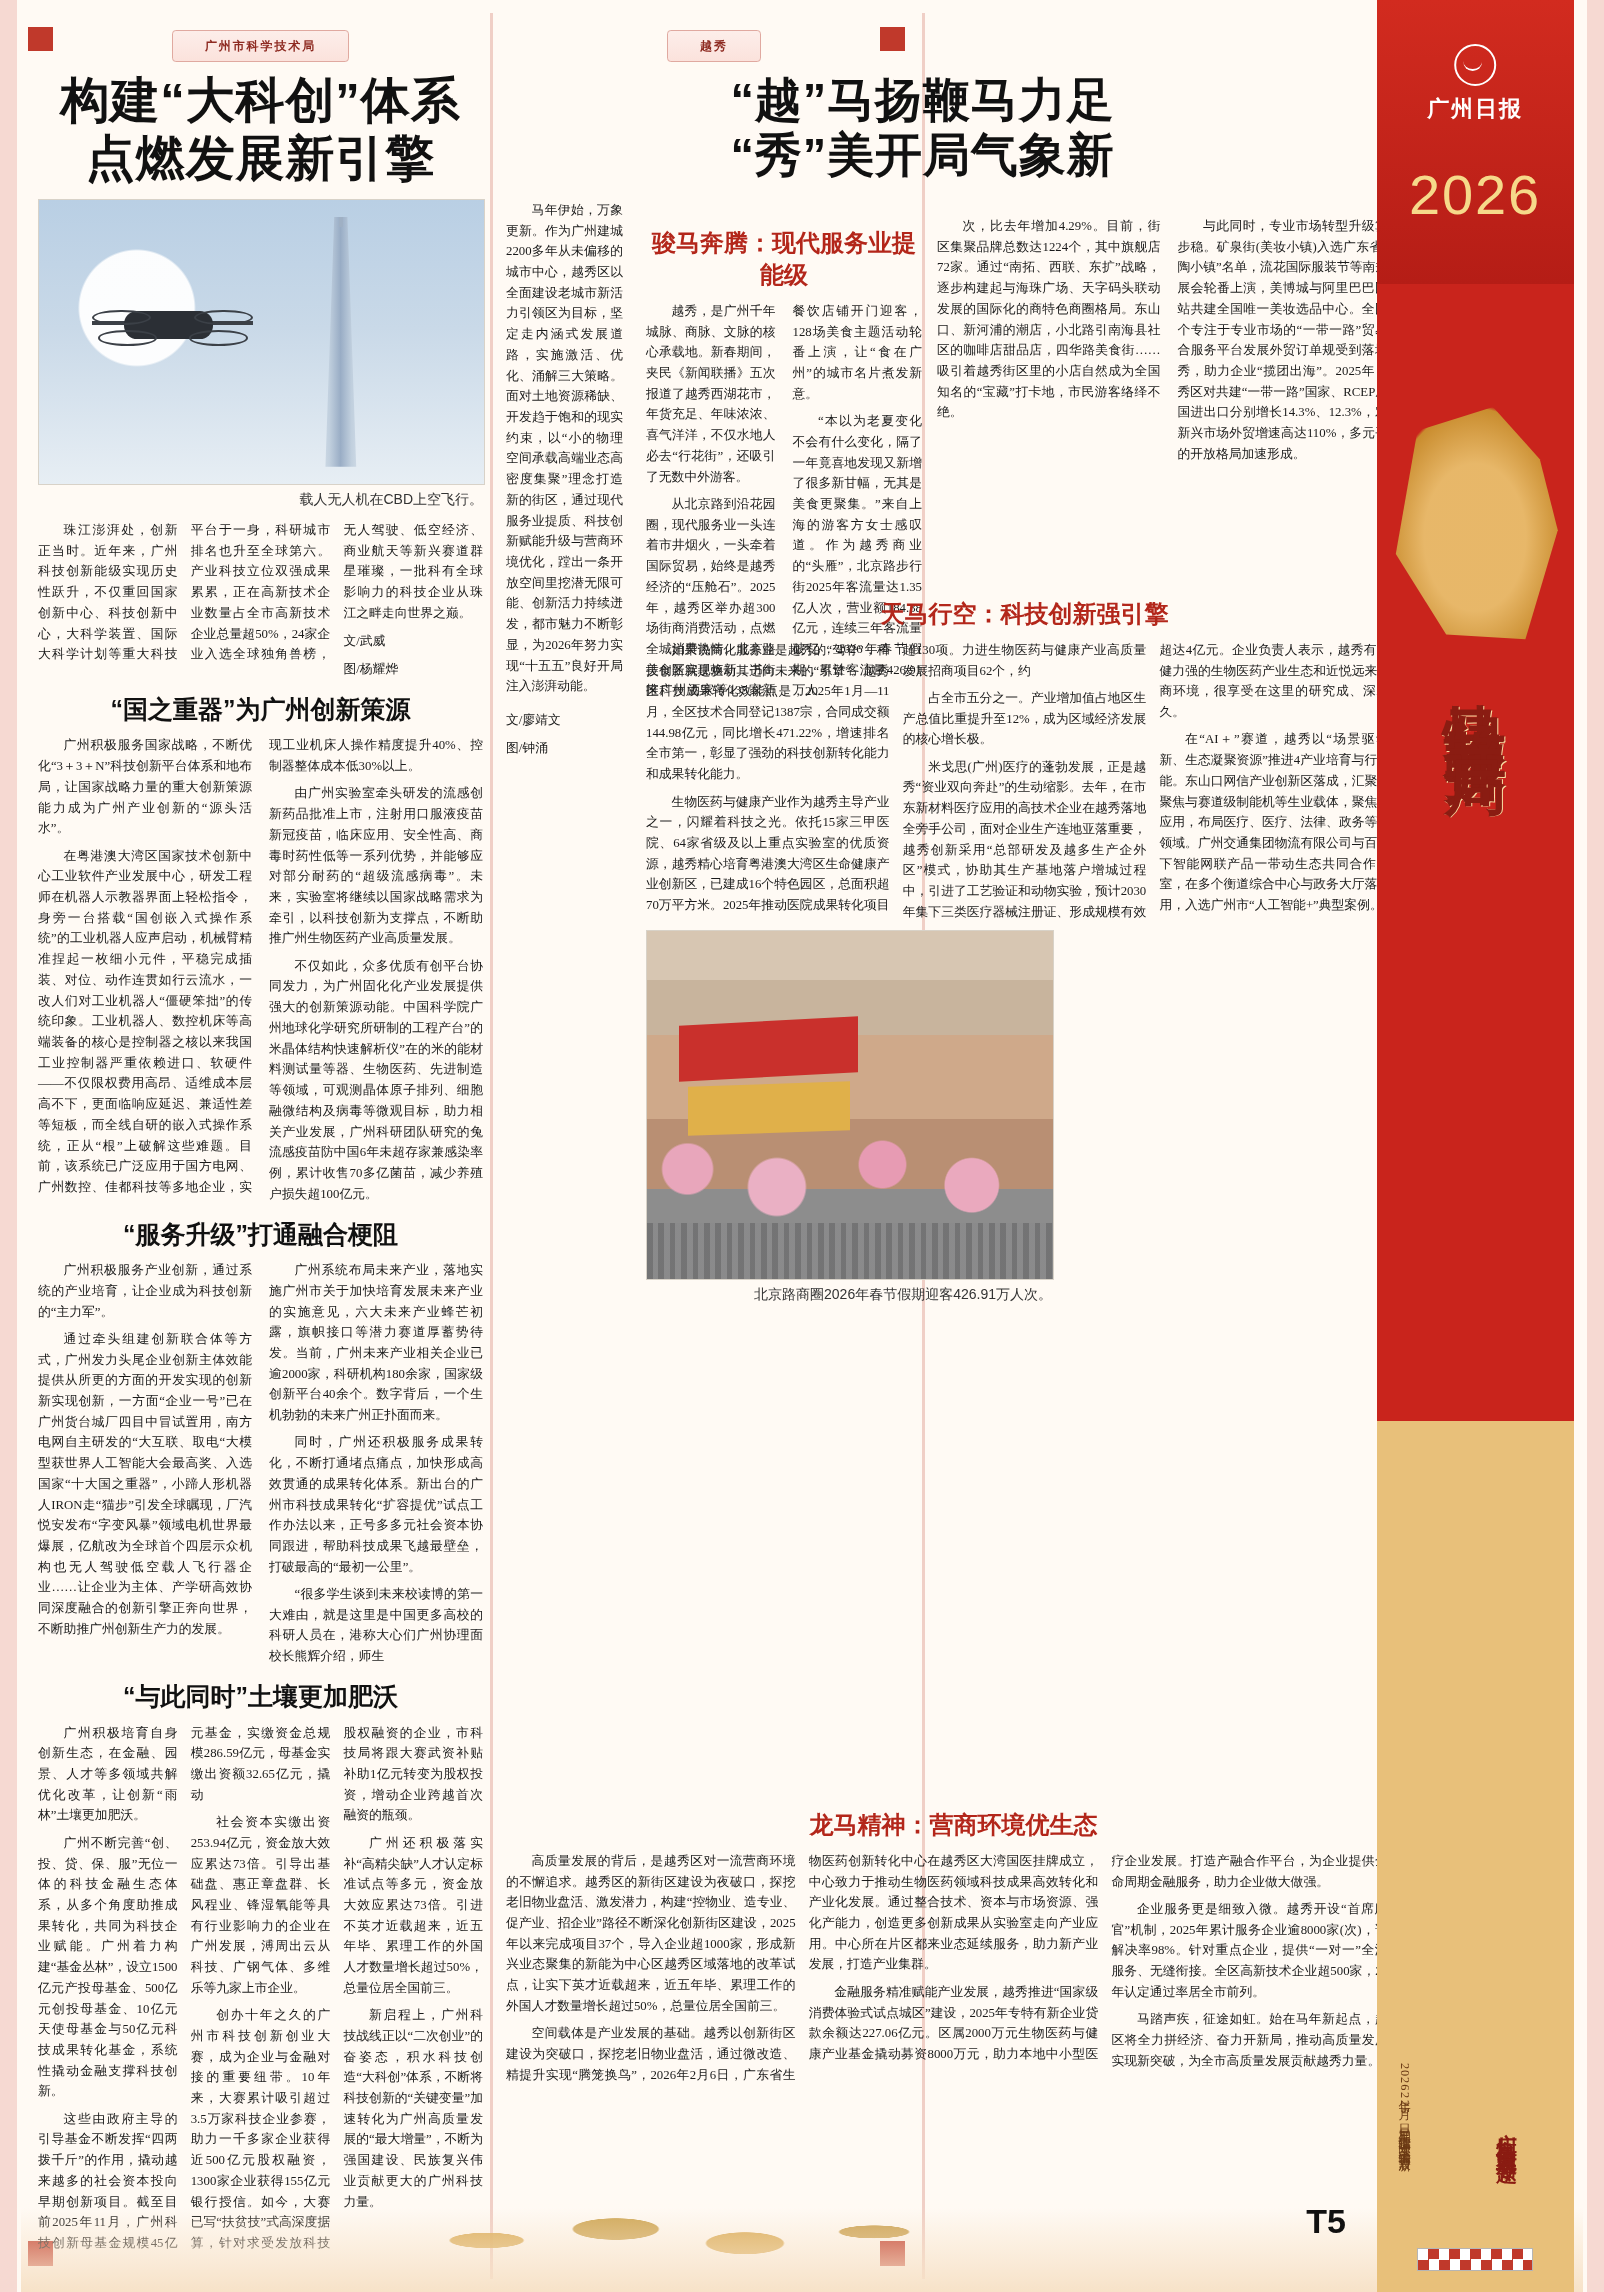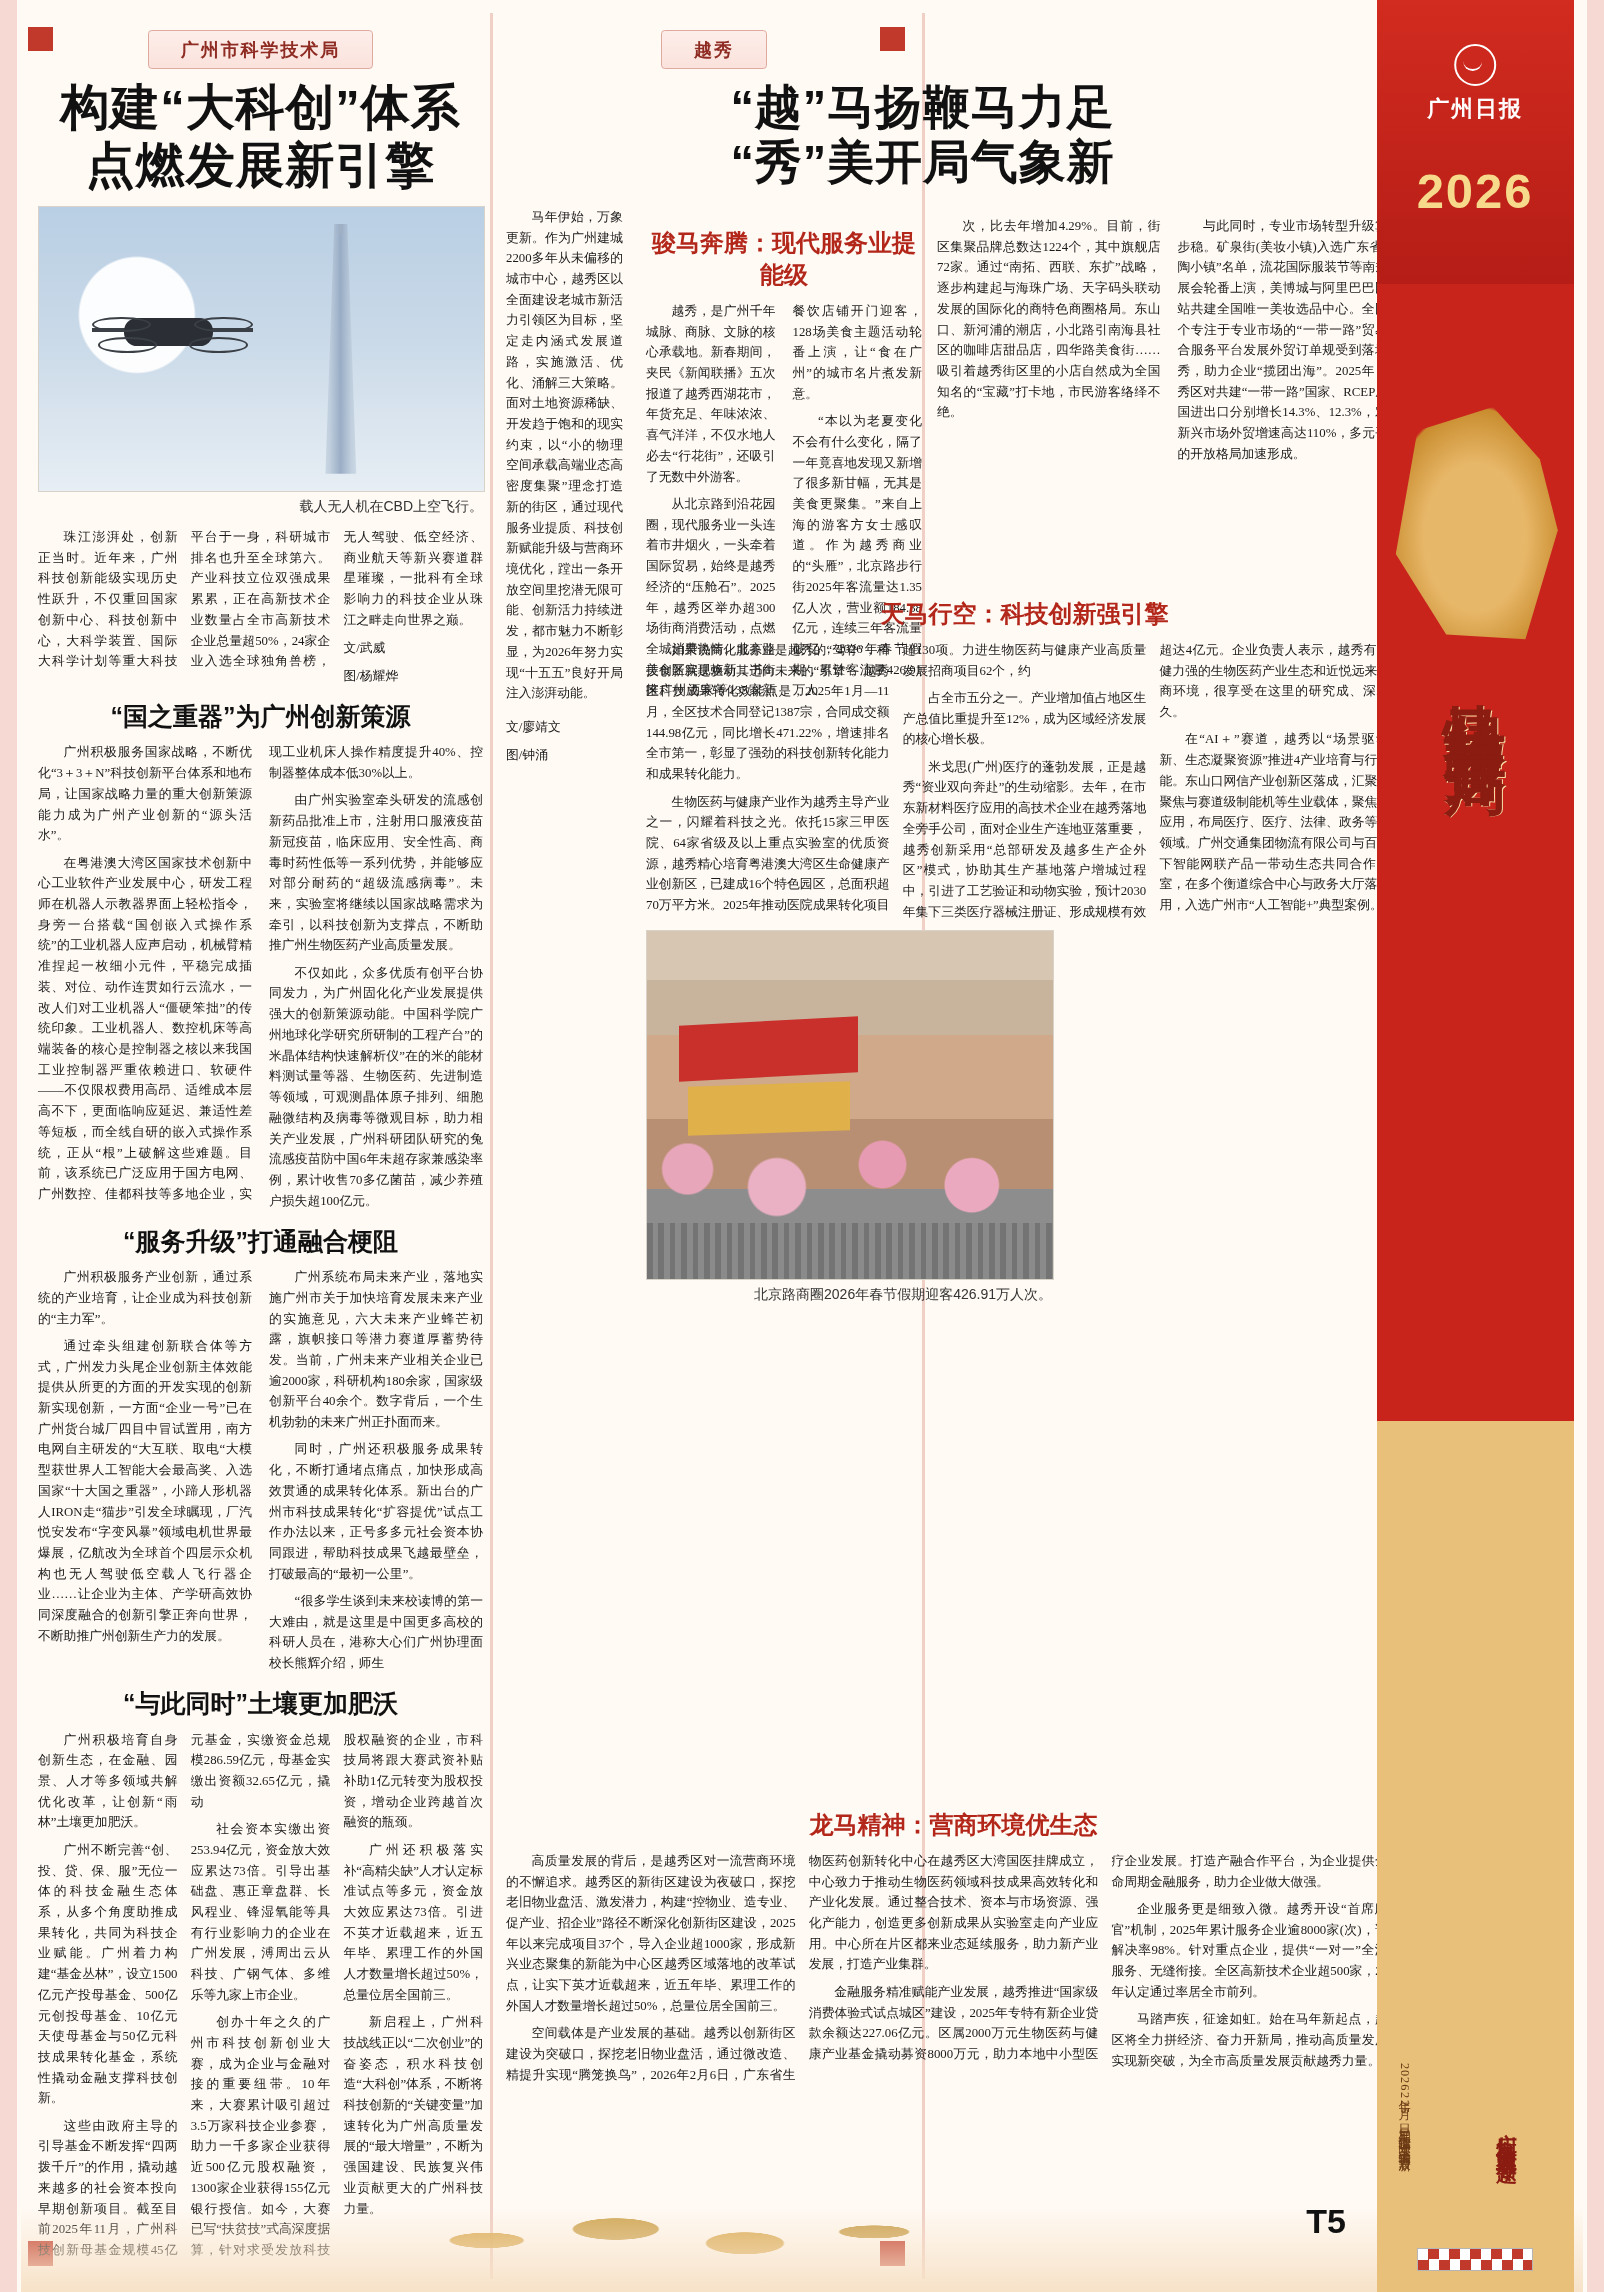--- a/index.html
+++ b/index.html
@@ -36,21 +36,21 @@
     margin:13.2px auto 9.5px auto;
     display:block;
     width:max-content;
     padding:6.6px 32px;
     border:0.9px solid #e0a9a0;
     border-radius:3.8px;
     background:linear-gradient(180deg,#fdeeea,#fbe2dc);
     color:#8e2b22;
     font-family:"Liberation Sans",sans-serif;
     font-weight:bold;
-    font-size:18px;
+    font-size:12px;
     letter-spacing:1.9px;
   }
   .tag-wrap{text-align:center;}
   h1.head{
     margin:5.7px 0 11.4px 0;
     text-align:center;
     font-family:"Liberation Sans",sans-serif;
     font-weight:bold;
     color:#111;
     line-height:1.18;
@@ -147,22 +147,22 @@
     text-align:center;color:#fff;
   }
   .logo-mark{
     width:38px;height:38px;border:2.8px solid #fff;border-radius:50%;
     margin:0 auto 7.6px auto;position:relative;
   }
   .logo-mark:after{content:"";position:absolute;left:7.6px;top:13.2px;width:19px;height:9.5px;border-bottom:2.8px solid #fff;border-radius:0 0 11.4px 11.4px;}
   .logo-text{font-family:"Liberation Sans",sans-serif;font-weight:bold;font-size:22px;letter-spacing:1.9px;}
   .year{
     position:absolute;top:168px;left:50%;transform:translateX(-50%);
-    color:#f6d98a;font-family:"Liberation Sans",sans-serif;font-weight:bold;
-    font-size:49px;line-height:.95;text-align:right;letter-spacing:1.9px;
+    color:#f6d98a;font-family:"Liberation Sans",sans-serif;font-weight:normal;
+    font-size:56px;line-height:.95;text-align:right;letter-spacing:1.9px;
   }
   .horse{
     position:absolute;top:407px;left:50%;transform:translateX(-50%);
     width:180px;height:237px;
     background:radial-gradient(ellipse at 50% 55%, #e9bf6d 0 40%, #c9922f 70%, rgba(201,146,47,0) 72%);
     clip-path:polygon(18% 10%,60% 0,86% 22%,96% 52%,78% 98%,34% 96%,6% 62%);
     opacity:.95;
   }
   .vtitle{
     position:absolute;top:653px;left:50%;transform:translateX(-50%);

